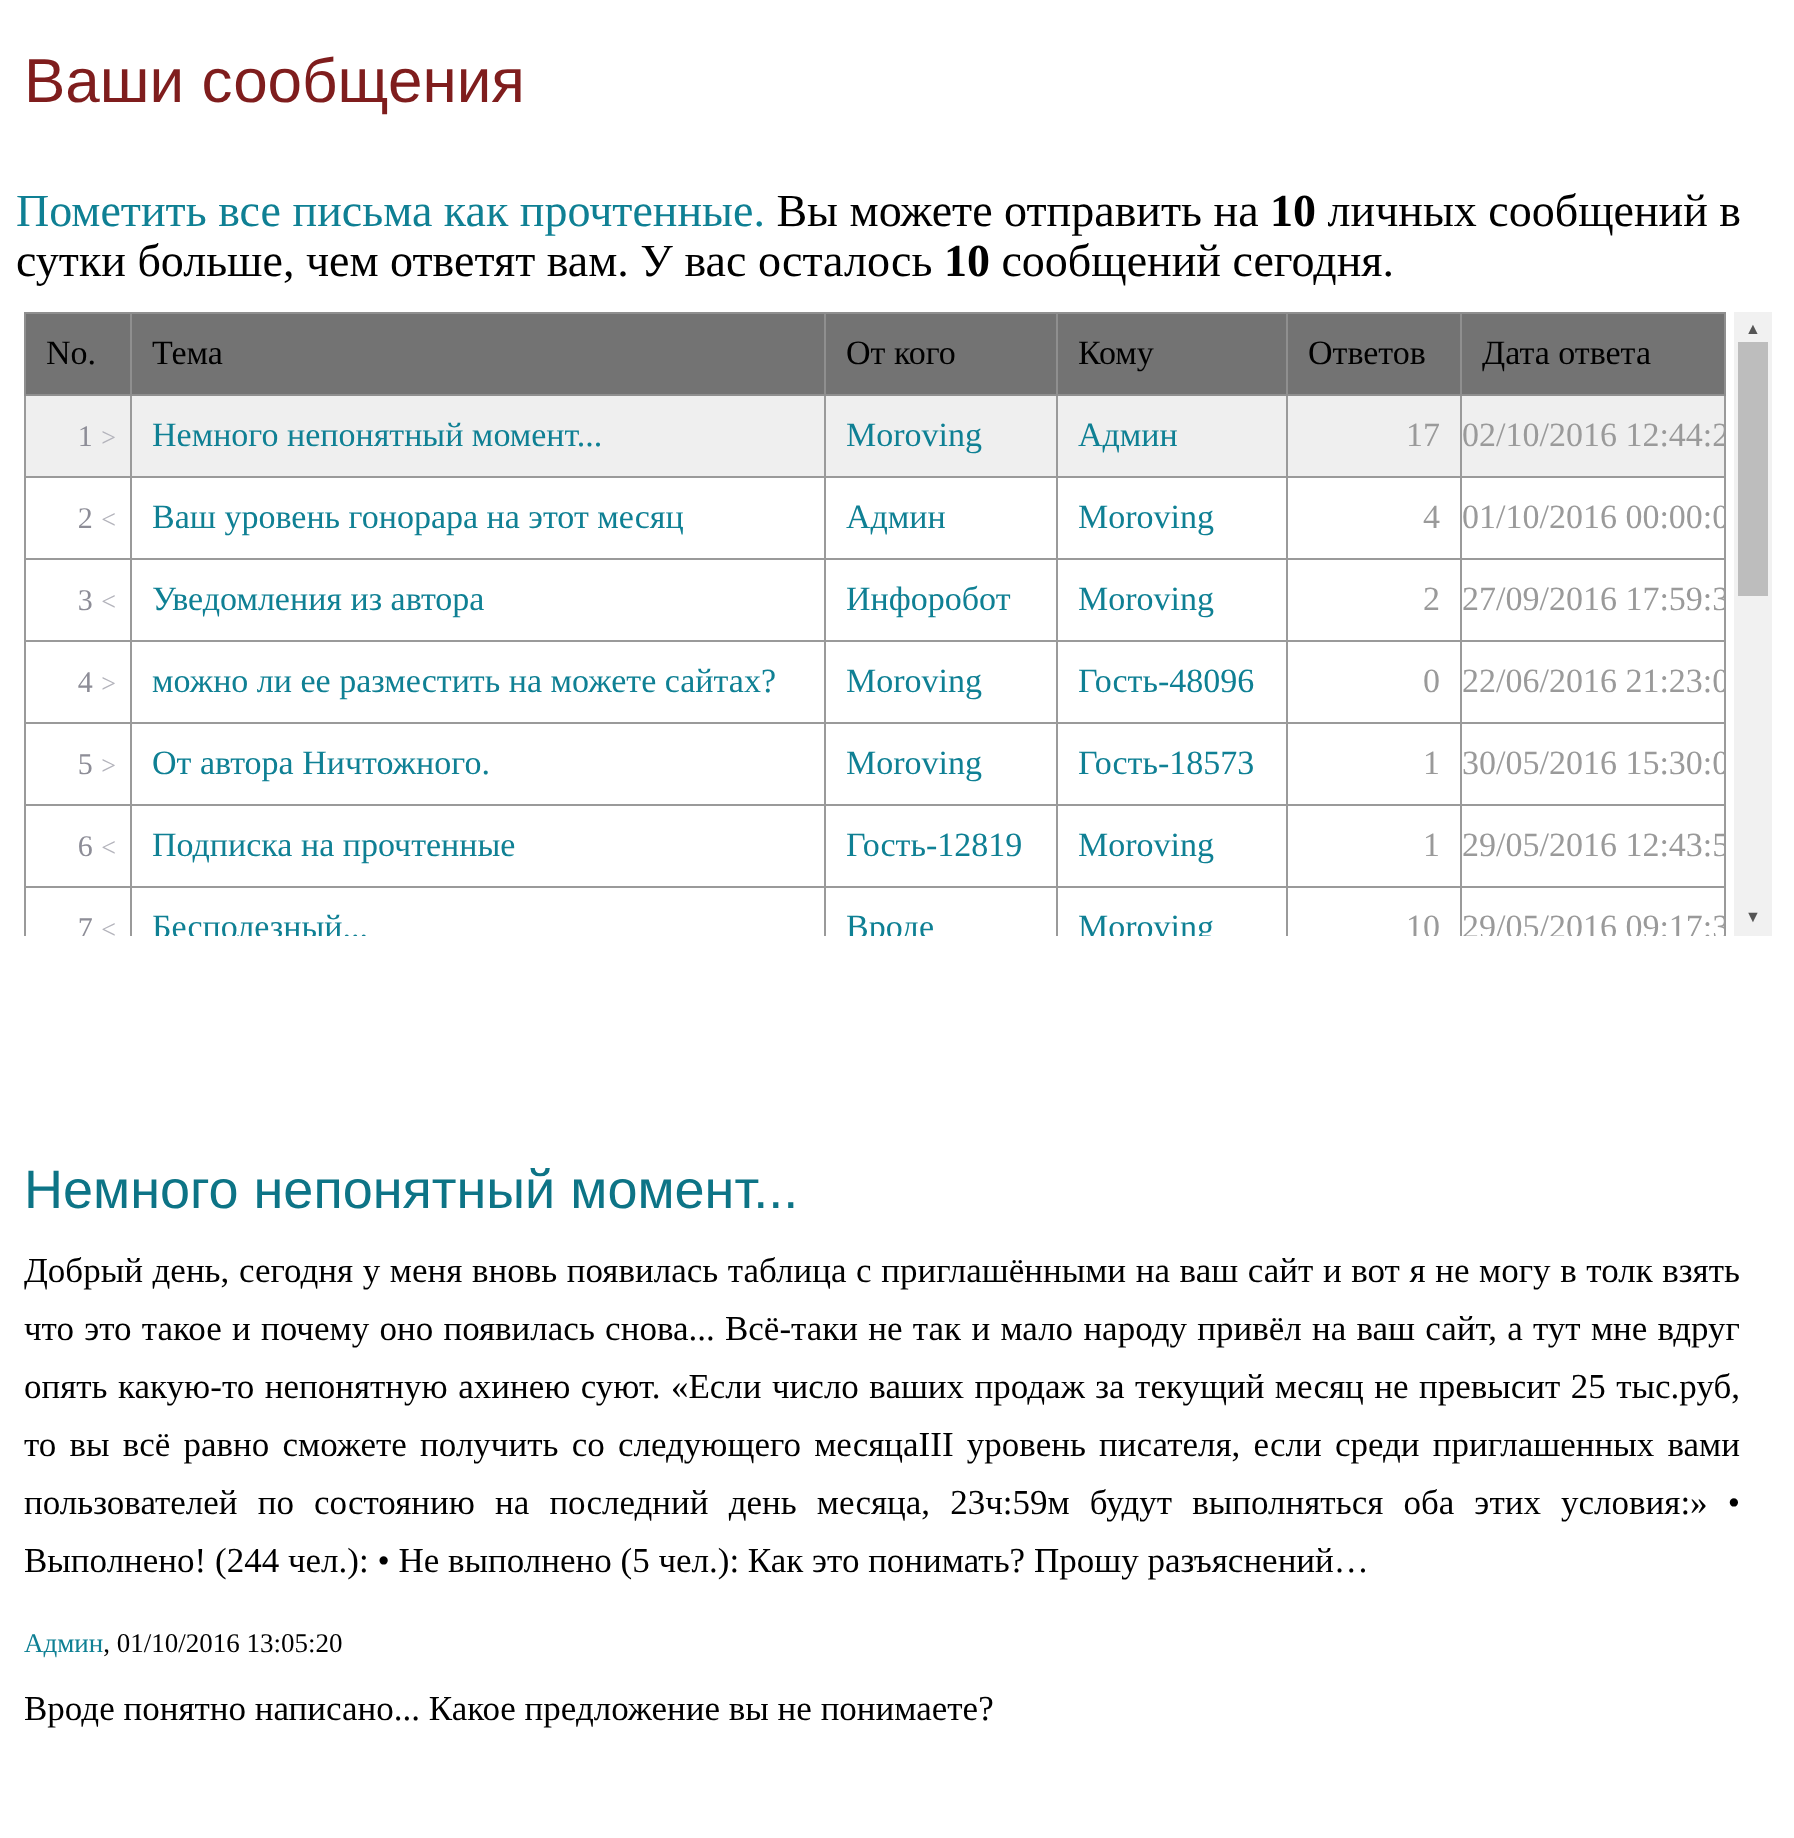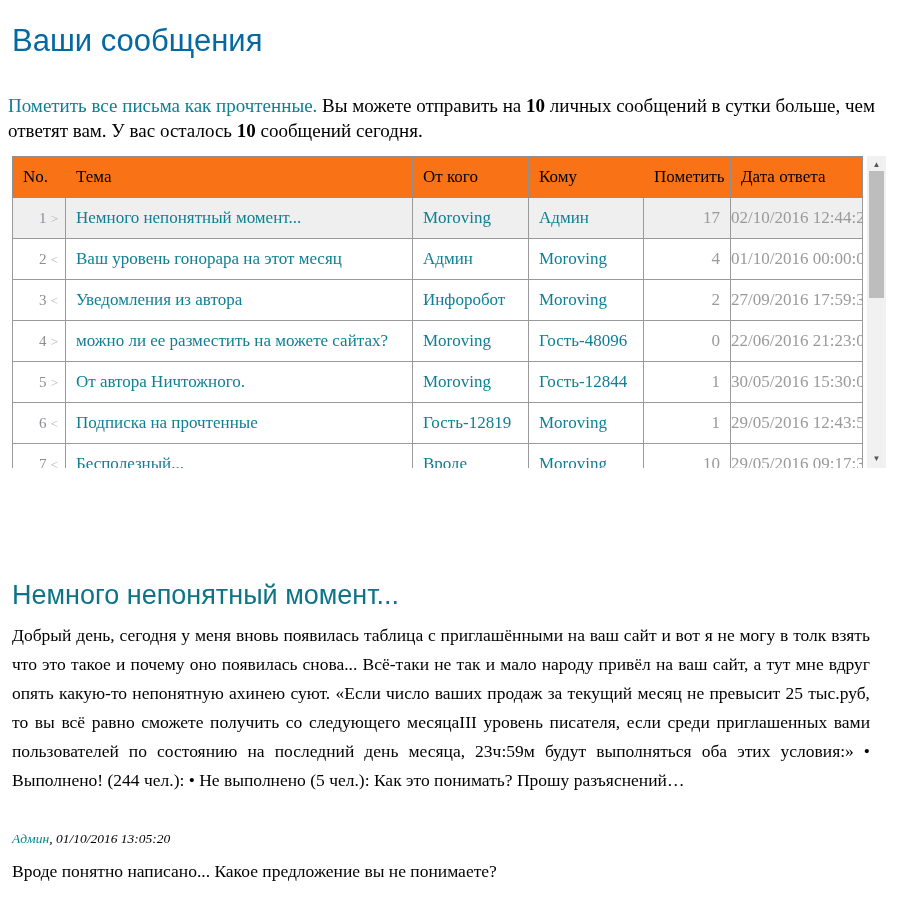--- a/index.html
+++ b/index.html
@@ -8,43 +8,43 @@
     font-family:"Liberation Serif",serif;color:#000;
     position:relative;
   }
   .wrap{padding:0 11px 0 12px;}
 
   
   .page-title{
     font-family:"Liberation Sans",sans-serif;
     font-weight:400;
     font-size:31px;
-    color:#0369a1;
+    color:#7f1d1d;
     margin:22px 0 0 0;
     line-height:1.2;
   }
 
   
   .intro{
     margin:34px 0 0 -4px;
-    font-size:19px;
+    font-size:23px;
     line-height:25px;
     color:#000;
   }
   .intro a{color:#0f8094;text-decoration:none;cursor:pointer;}
 
   
   .table-zone{position:relative;margin-top:13px;height:312px;overflow:hidden;}
   table.messages{
     border-collapse:collapse;
     table-layout:fixed;
     width:850px;
   }
   table.messages th{
-    background:#f97316;
+    background:#737373;
     font-weight:normal;
     text-align:left;
     font-size:17px;
     height:40px;
     padding:0 0 0 10px;
     border:1px solid #8f8f8f;
   }
   table.messages td{
     height:40px;
     font-size:17px;
@@ -90,21 +90,21 @@
     color:#0d7486;
     margin:112px 0 0 0;
     line-height:1.15;
   }
   .post-meta{
     margin:26px 0 0 0;
     font-size:13.5px;
     color:#000;
   }
   .post-meta a{color:#0f8094;text-decoration:none;cursor:pointer;}
-  .post-meta.second{margin-top:36px;font-style:italic;}
+  .post-meta.second{margin-top:19px;}
   .post-body{
     margin:10px 16px 0 0;
     font-size:17.5px;
     line-height:29px;
     text-align:justify;
     color:#000;
   }
   .post-body.short{text-align:left;}
 </style>
 </head>
@@ -125,21 +125,21 @@
         <col style="width:115px">
           <col style="width:87px">
           <col style="width:132px">
       </colgroup>
       <thead>
         <tr>
           <th>No.</th>
           <th>Тема</th>
           <th>От кого</th>
           <th>Кому</th>
-          <th>Пометить</th>
+          <th>Ответов</th>
           <th>Дата ответа</th>
         </tr>
       </thead>
       <tbody>
         <tr class="hl">
           <td class="cell-no"><span class="no-num">1</span> <span class="no-dir">&gt;</span></td>
           <td class="cell-subject"><a>Немного непонятный момент...</a></td>
           <td class="cell-from"><a>Moroving</a></td>
           <td class="cell-to"><a>Админ</a></td>
           <td class="cell-replies">17</td>
@@ -166,21 +166,21 @@
           <td class="cell-subject"><a>можно ли ее разместить на можете сайтах?</a></td>
           <td class="cell-from"><a>Moroving</a></td>
           <td class="cell-to"><a>Гость-48096</a></td>
           <td class="cell-replies">0</td>
           <td class="cell-date">22/06/2016 21:23:04</td>
         </tr>
         <tr>
           <td class="cell-no"><span class="no-num">5</span> <span class="no-dir">&gt;</span></td>
           <td class="cell-subject"><a>От автора Ничтожного.</a></td>
           <td class="cell-from"><a>Moroving</a></td>
-          <td class="cell-to"><a>Гость-12844</a></td>
+          <td class="cell-to"><a>Гость-18573</a></td>
           <td class="cell-replies">1</td>
           <td class="cell-date">30/05/2016 15:30:00</td>
         </tr>
         <tr>
           <td class="cell-no"><span class="no-num">6</span> <span class="no-dir">&lt;</span></td>
           <td class="cell-subject"><a>Подписка на прочтенные</a></td>
           <td class="cell-from"><a>Гость-12819</a></td>
           <td class="cell-to"><a>Moroving</a></td>
           <td class="cell-replies">1</td>
           <td class="cell-date">29/05/2016 12:43:57</td>

